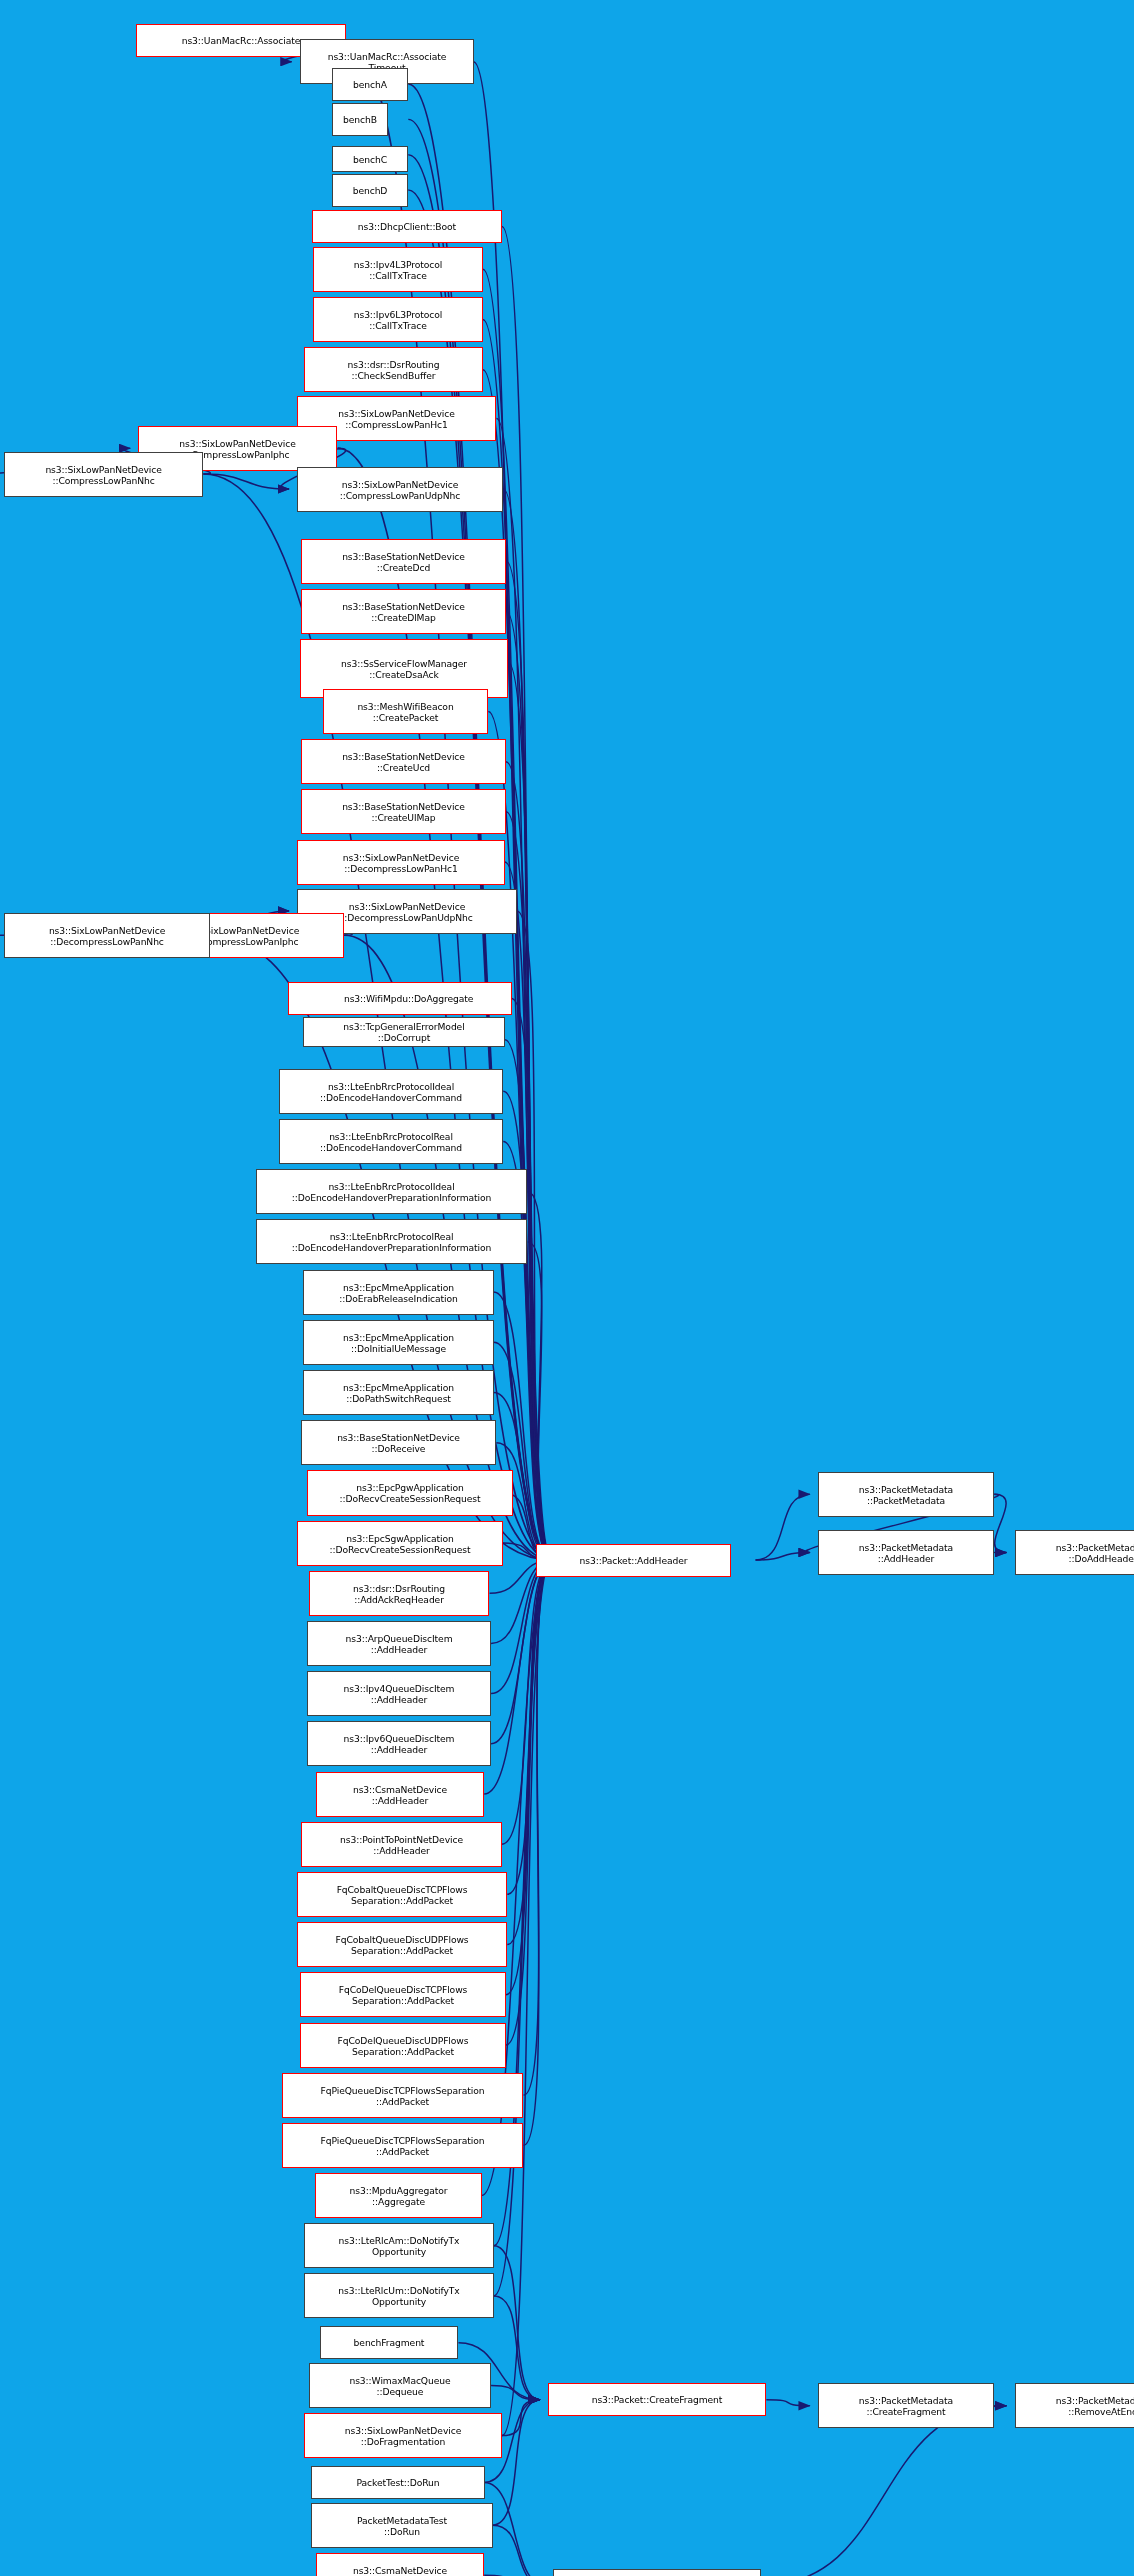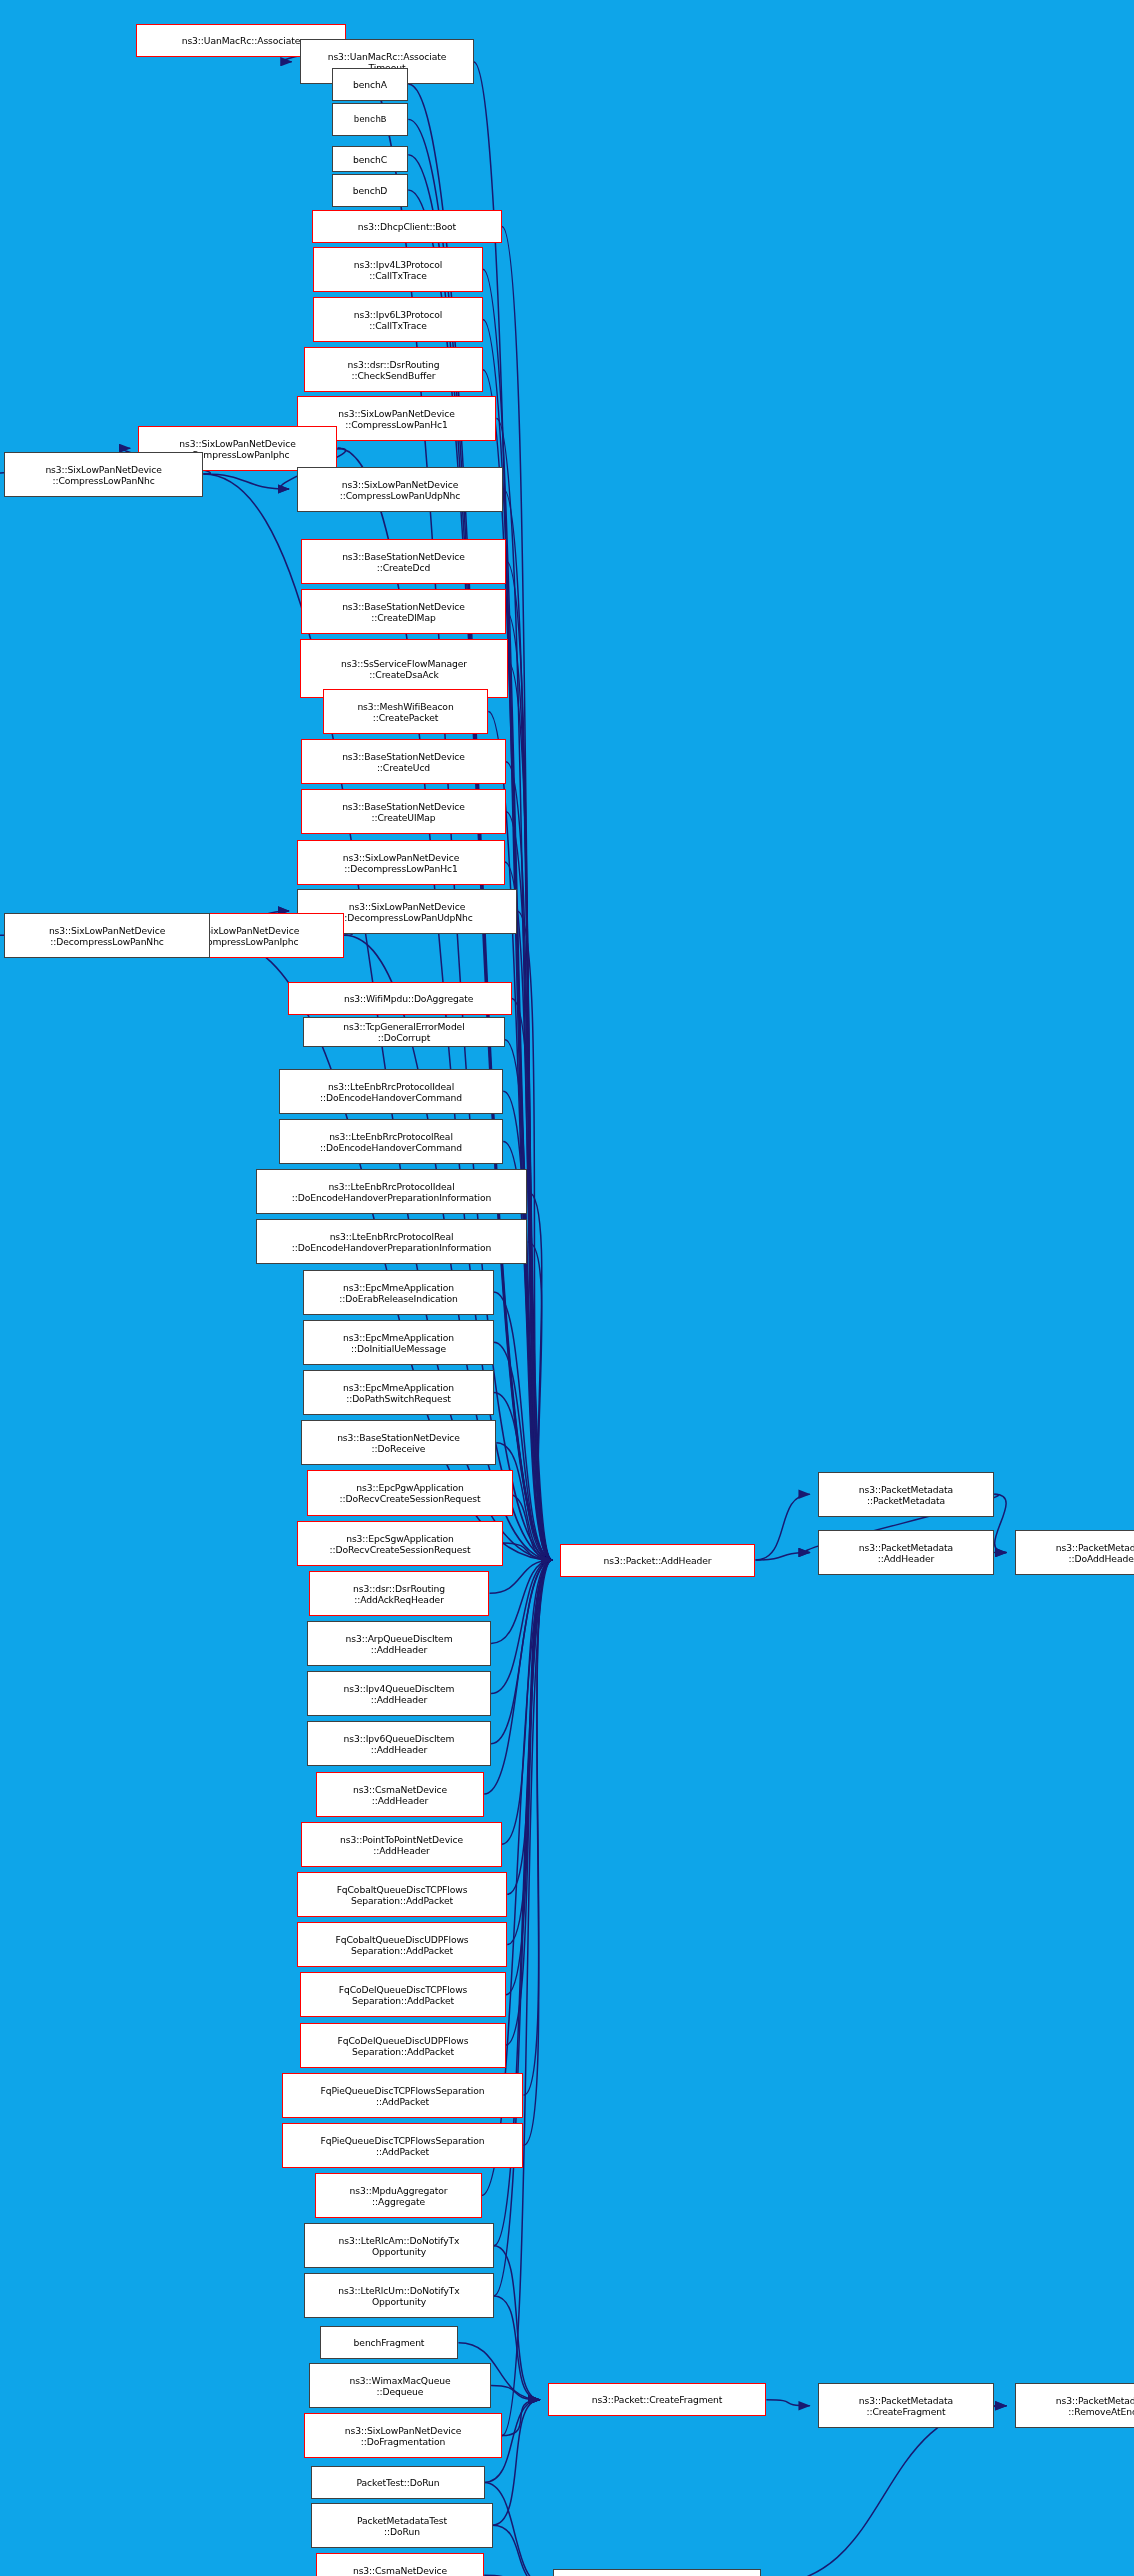--- a/index.html
+++ b/index.html
@@ -131,21 +131,21 @@
         <path d="M733,1773.5 C759,1773.5 716,1773.5 742,1773.5" marker-end="url(#arrow)"></path>
         <path d="M561,1906 C660.55,1906 642.45,1773.5 742,1773.5" marker-end="url(#arrow)"></path>
         <path d="M878,1773.5 C904,1773.5 861,1761.5 887,1761.5" marker-end="url(#arrow)"></path>
       </g>
   </svg>
   <div id="node-layer">
       <div class="node red" style="left: 136px; top: 24.4px; width: 210px; height: 33px;">ns3::UanMacRc::Associate</div>
       <div class="node black" style="left: 300px; top: 39px; width: 174px; height: 45px;">ns3::UanMacRc::Associate
 Timeout</div>
       <div class="node black" style="left: 332px; top: 68px; width: 76px; height: 33px;">benchA</div>
-      <div class="node black" style="left: 332px; top: 103px; width: 76px; height: 33px; font-family: Liberation Mono, monospace;">benchB</div>
+      <div class="node black" style="left: 332px; top: 103px; width: 56px; height: 33px;">benchB</div>
       <div class="node black" style="left: 332px; top: 146px; width: 76px; height: 26px;">benchC</div>
       <div class="node black" style="left: 332px; top: 174px; width: 76px; height: 33px;">benchD</div>
       <div class="node red" style="left: 312px; top: 210px; width: 190px; height: 33px;">ns3::DhcpClient::Boot</div>
       <div class="node red" style="left: 313px; top: 247px; width: 170px; height: 45px;">ns3::Ipv4L3Protocol
 ::CallTxTrace</div>
       <div class="node red" style="left: 313px; top: 297px; width: 170px; height: 45px;">ns3::Ipv6L3Protocol
 ::CallTxTrace</div>
       <div class="node red" style="left: 304px; top: 347px; width: 179px; height: 45px;">ns3::dsr::DsrRouting
 ::CheckSendBuffer</div>
       <div class="node red" style="left: 297px; top: 396px; width: 199px; height: 45px;">ns3::SixLowPanNetDevice
@@ -232,21 +232,21 @@
       <div class="node black" style="left: 320px; top: 2326px; width: 138px; height: 33px;">benchFragment</div>
       <div class="node black" style="left: 309px; top: 2363px; width: 182px; height: 45px;">ns3::WimaxMacQueue
 ::Dequeue</div>
       <div class="node red" style="left: 304px; top: 2413px; width: 198px; height: 45px;">ns3::SixLowPanNetDevice
 ::DoFragmentation</div>
       <div class="node black" style="left: 311px; top: 2466px; width: 174px; height: 33px;">PacketTest::DoRun</div>
       <div class="node black" style="left: 311px; top: 2503px; width: 182px; height: 45px;">PacketMetadataTest
 ::DoRun</div>
       <div class="node red" style="left: 316px; top: 2553px; width: 168px; height: 45px;">ns3::CsmaNetDevice
 ::Receive</div>
-      <div class="node red" style="left: 560px; top: 1544px; width: 195px; height: 33px;">ns3::Packet::AddHeader</div>
+      <div class="node red" style="left: 536px; top: 1544px; width: 195px; height: 33px;">ns3::Packet::AddHeader</div>
       <div class="node red" style="left: 548px; top: 2383px; width: 218px; height: 33px;">ns3::Packet::CreateFragment</div>
       <div class="node black" style="left: 553px; top: 2569px; width: 208px; height: 33px;">ns3::Packet::RemoveAtEnd</div>
       <div class="node black" style="left: 818px; top: 1472px; width: 176px; height: 45px;">ns3::PacketMetadata
 ::PacketMetadata</div>
       <div class="node black" style="left: 818px; top: 1530px; width: 176px; height: 45px;">ns3::PacketMetadata
 ::AddHeader</div>
       <div class="node black" style="left: 1015px; top: 1530px; width: 176px; height: 45px;">ns3::PacketMetadata
 ::DoAddHeader</div>
       <div class="node black" style="left: 818px; top: 2383px; width: 176px; height: 45px;">ns3::PacketMetadata
 ::CreateFragment</div>

